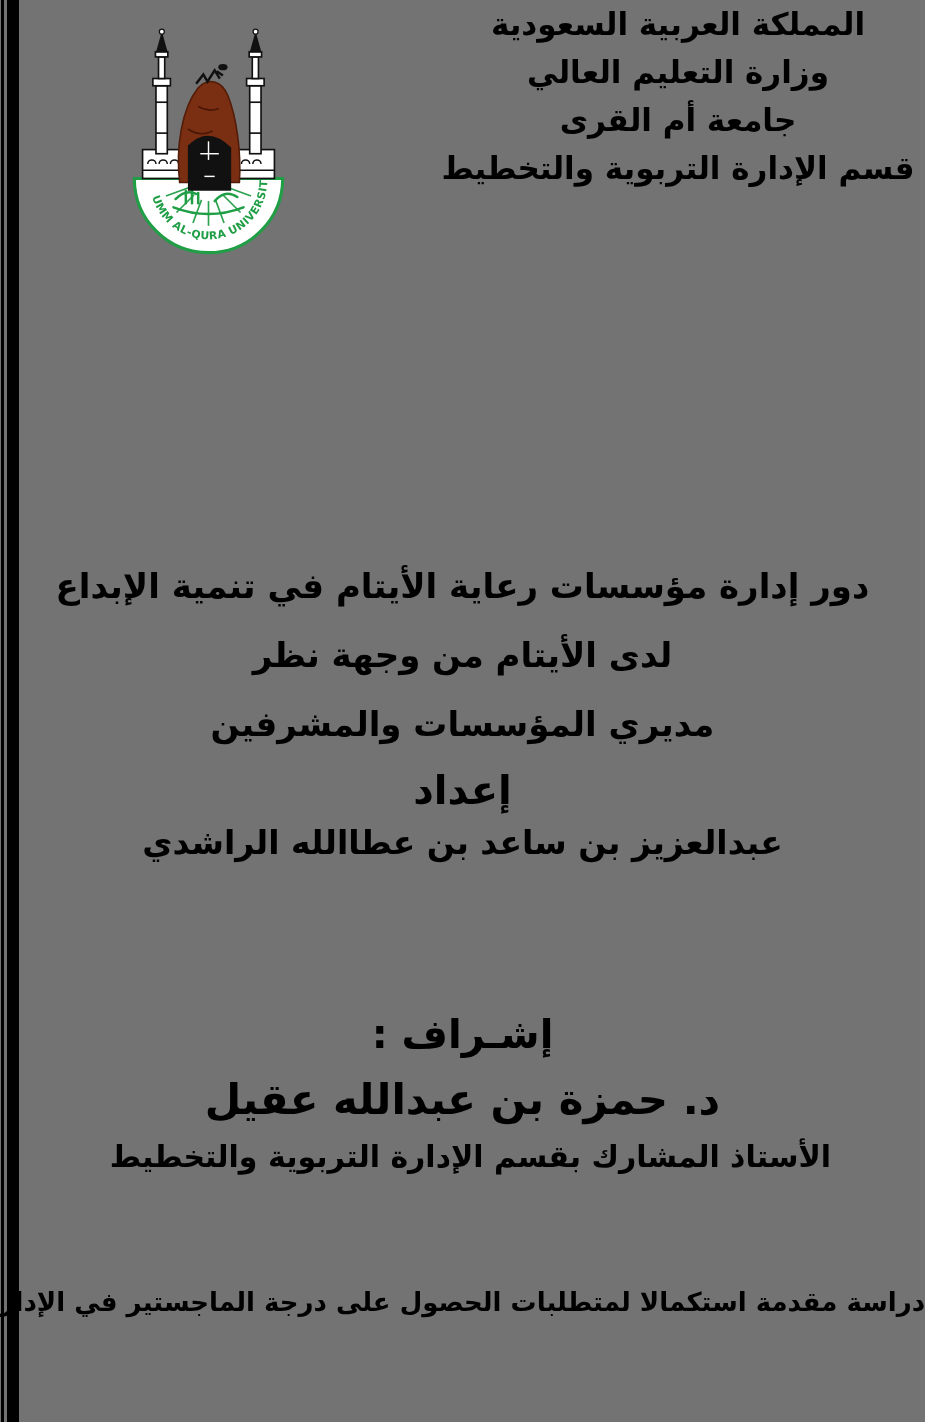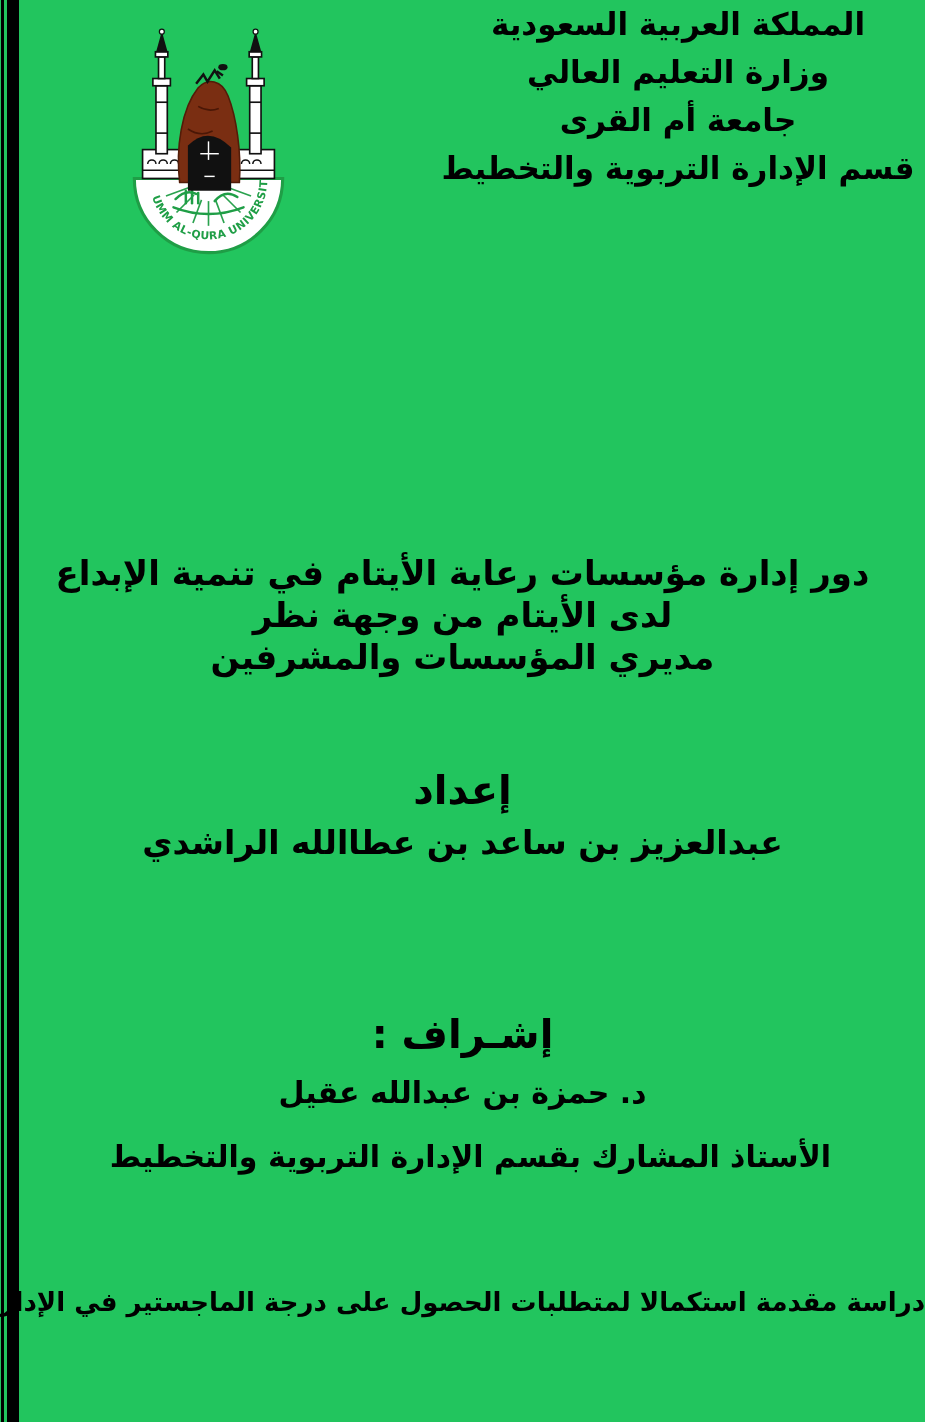--- a/index.html
+++ b/index.html
@@ -1,20 +1,20 @@
 <!DOCTYPE html>
 <html lang="ar"><head>
 <meta charset="utf-8">
 <style>
   html, body { margin: 0; padding: 0; background: #ffffff; }
   .page {
     position: relative;
     width: 925px;
     height: 1422px;
-    background: #22c55e;
+    background: #737373;
     overflow: hidden;
     font-family: "DejaVu Sans", sans-serif;
     color: #000000;
   }
   
   .border-line { position: absolute; top: 0; bottom: 0; background: #000; }
   .border-thin  { left: 1px; width: 3px; }
   .border-thick { left: 7px; width: 12px; }
 
   
@@ -45,26 +45,26 @@
   }
   .title-block {
     position: absolute;
     top: 552px;
     left: 25px;
     width: 875px;
     direction: rtl;
     text-align: center;
     font-weight: 700;
     font-size: 34px;
-    line-height: 42px;
+    line-height: 69px;
   }
   .prep-heading   { top: 756px;  font-size: 40px; }
   .author-name    { top: 812px;  font-size: 33px; }
   .sup-heading    { top: 1000px; font-size: 40px; }
-  .supervisor     { top: 1064px; font-size: 30px; }
+  .supervisor     { top: 1064px; font-size: 42px; }
   .supervisor-pos { top: 1128px; font-size: 30px; padding-left: 8px; }
   .statement      { top: 1276px; font-size: 26px; }
   .date-line {
     top: 1402px;
     font-size: 46px;
     font-weight: 400;
     font-family: Liberation Sans, sans-serif;
   }
 </style>
 </head>

